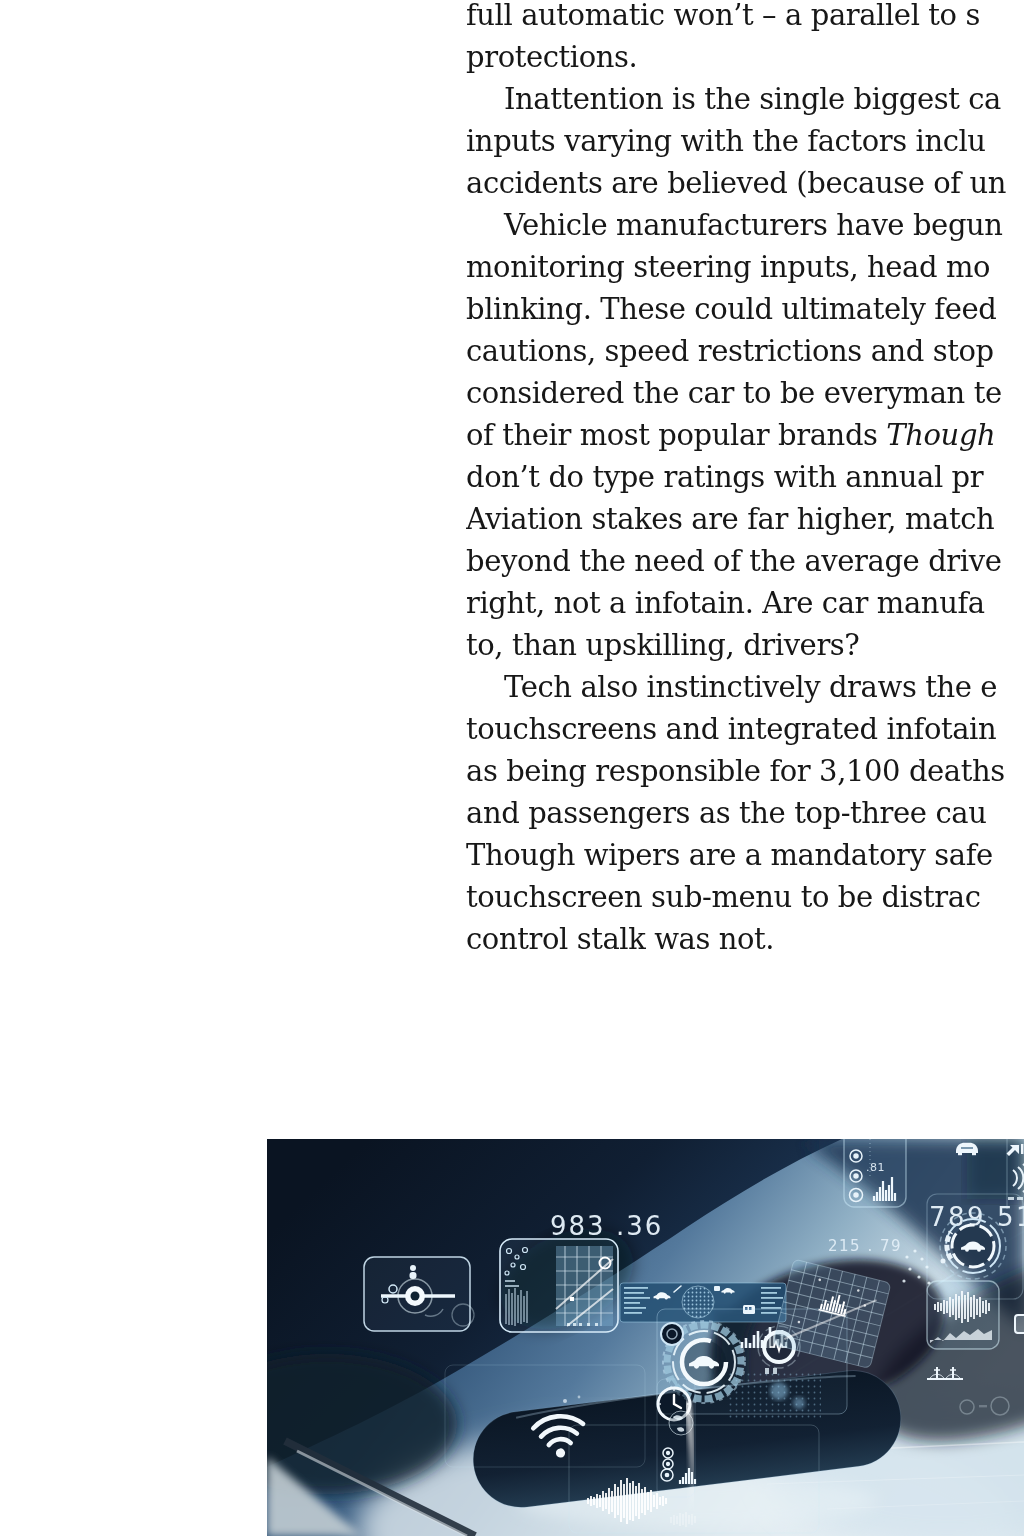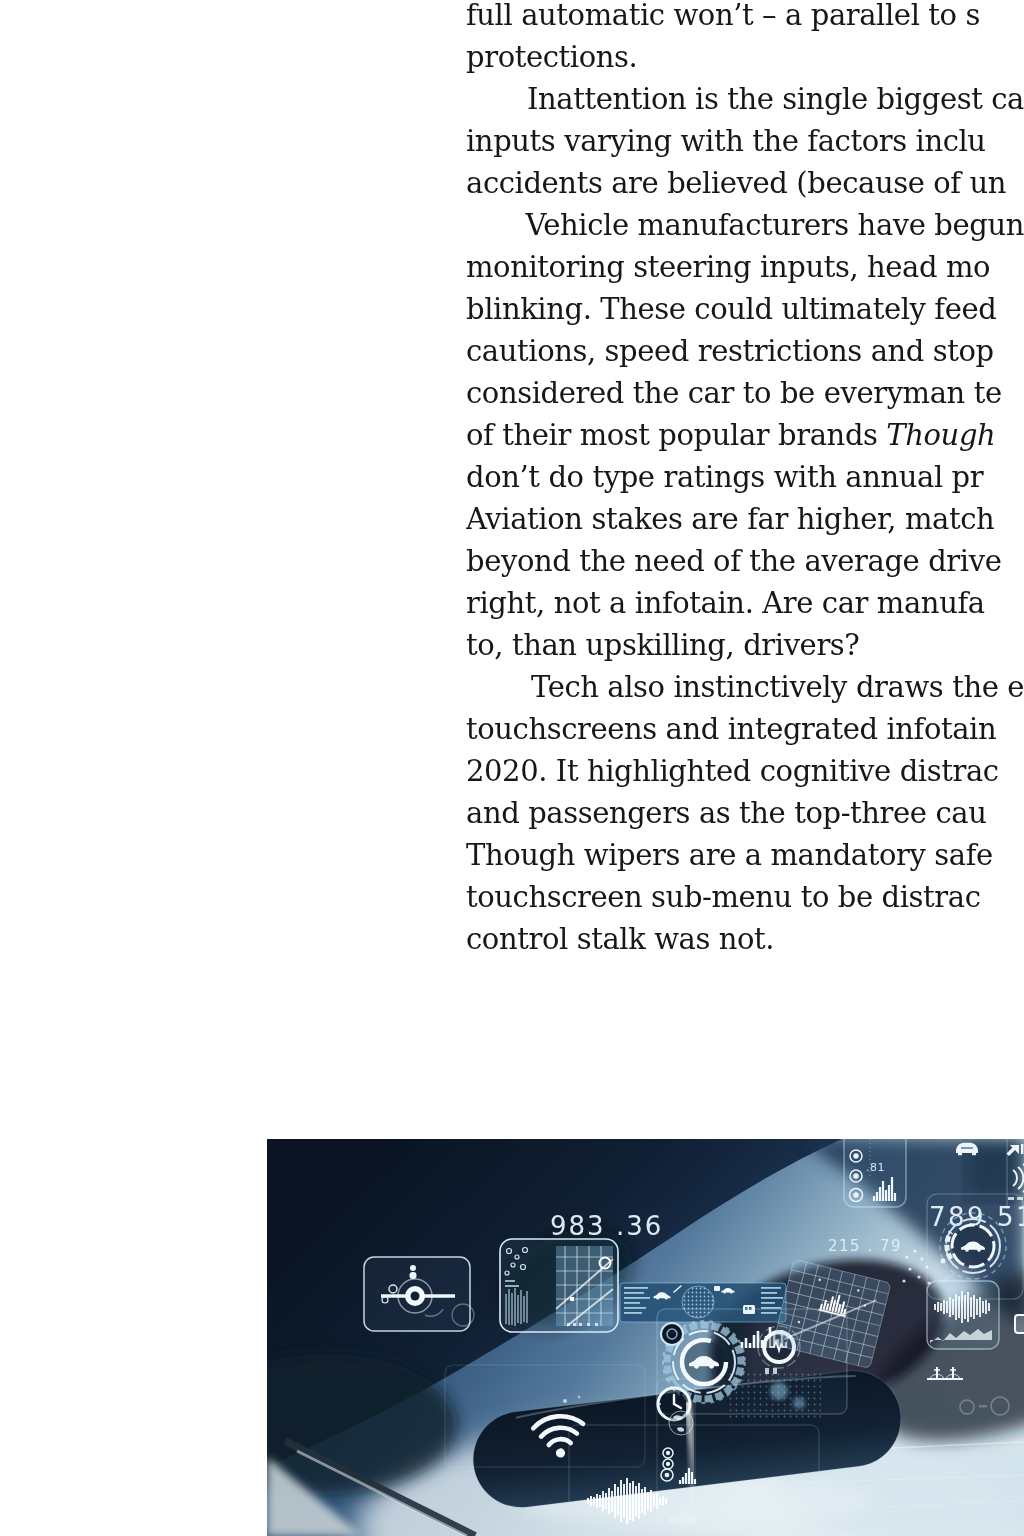--- a/index.html
+++ b/index.html
@@ -7,21 +7,21 @@
     width:1024px;height:1536px;position:relative;overflow:hidden;
     background:#ffffff;
     font-family:"DejaVu Serif", serif;
   }
   .article{
     position:absolute;left:466px;top:-6px;width:558px;height:1115px;
     overflow:hidden;color:#171717;
     font-size:29px;line-height:42px;letter-spacing:-0.4px;
   }
   .article .line{white-space:nowrap;height:42px;}
-  .article .line.indent{text-indent:38px;text-align:right;}
+  .article .line.indent{text-indent:38px;}
   .article em{font-style:italic;}
   .photo-wrap{
     position:absolute;left:267px;top:1139px;width:757px;height:397px;
     overflow:hidden;background:#33567a;
   }
   .photo-wrap svg{display:block;}
   .hud-num{font-family:"DejaVu Sans", sans-serif;fill:#e9f4fc;}
 </style>
 </head>
 <body>
@@ -38,21 +38,21 @@
     <div class="line"><span>cautions, speed restrictions and stop</span></div>
     <div class="line"><span>considered the car to be everyman te</span></div>
     <div class="line"><span>of their most popular brands </span><em>Though</em></div>
     <div class="line"><span>don’t do type ratings with annual pr</span></div>
     <div class="line"><span>Aviation stakes are far higher, match</span></div>
     <div class="line"><span>beyond the need of the average drive</span></div>
     <div class="line"><span>right, not a infotain. Are car manufa</span></div>
     <div class="line"><span>to, than upskilling, drivers?</span></div>
     <div class="line indent"><span>Tech also instinctively draws the e</span></div>
     <div class="line"><span>touchscreens and integrated infotain</span></div>
-    <div class="line"><span>2020. It highlighted cognitive distrac</span></div>
+    <div class="line"><span>as being responsible for 3,100 deaths</span></div>
     <div class="line"><span>and passengers as the top-three cau</span></div>
     <div class="line"><span>Though wipers are a mandatory safe</span></div>
     <div class="line"><span>touchscreen sub-menu to be distrac</span></div>
     <div class="line"><span>control stalk was not.</span></div>
   </div>
 
 <div class="photo-wrap">
 <svg width="757" height="397" viewBox="0 0 757 397" xmlns="http://www.w3.org/2000/svg">
   <defs>
     <linearGradient id="bgG" gradientUnits="userSpaceOnUse" x1="80" y1="0" x2="600" y2="397">

